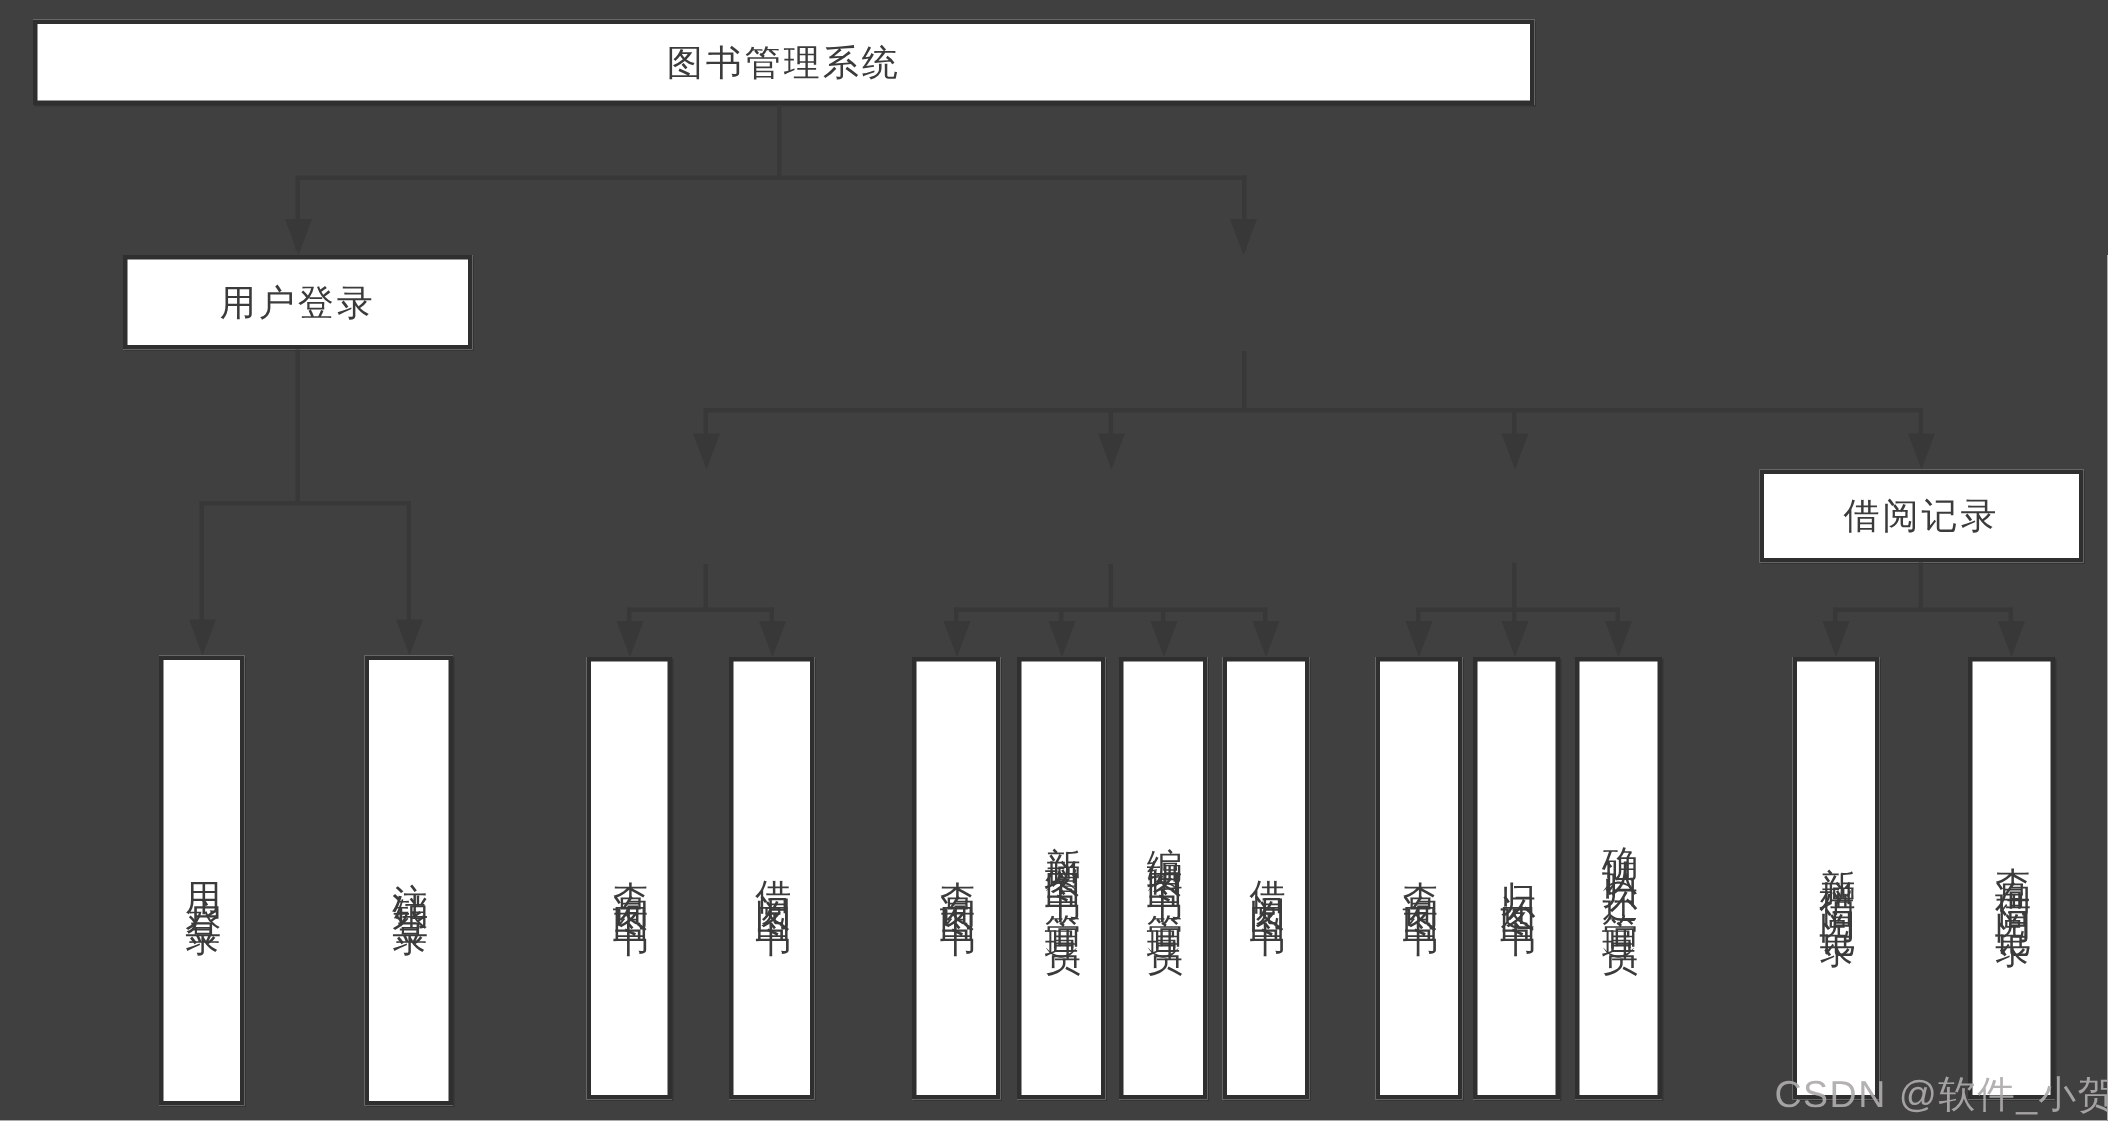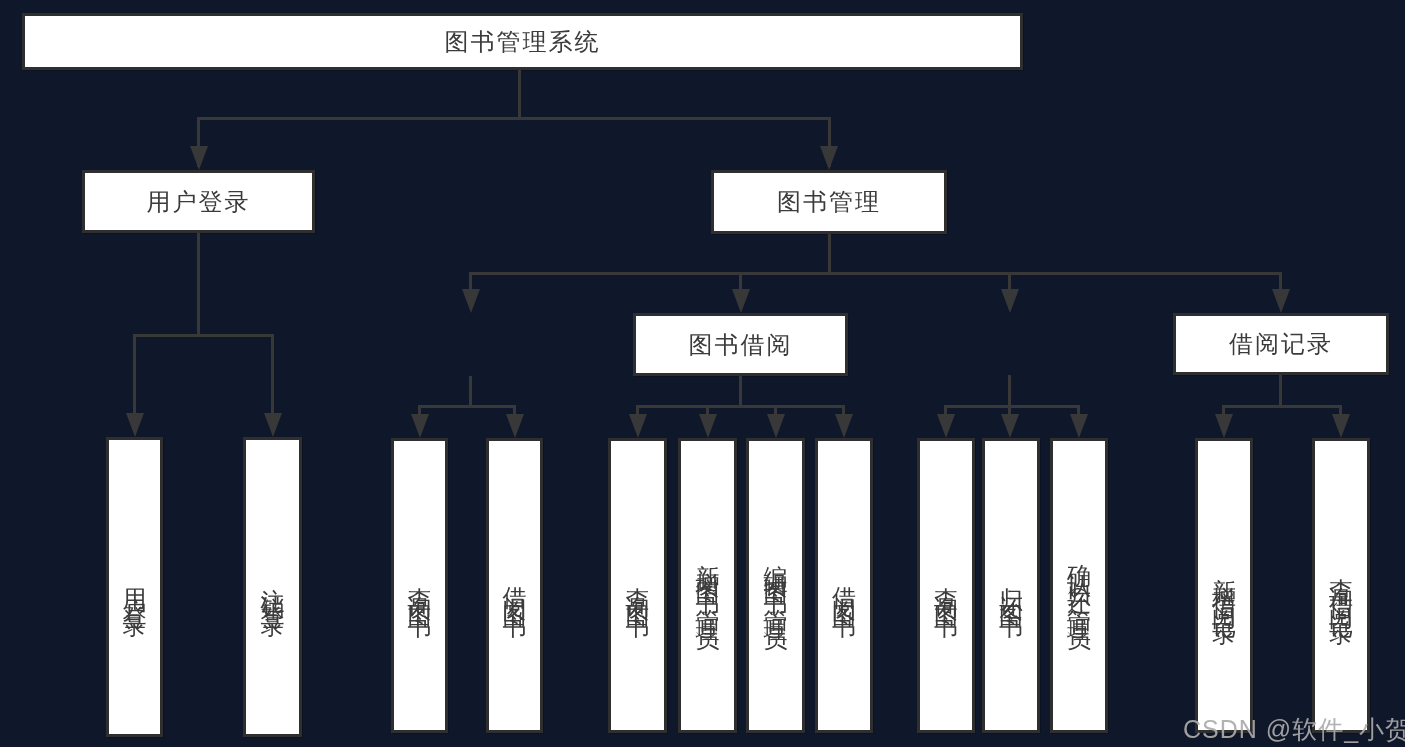--- a/index.html
+++ b/index.html
@@ -1,17 +1,17 @@
 <!DOCTYPE html>
 <html><head>
 <meta charset="utf-8">
 <style>
   html,body{margin:0;padding:0;background:#ffffff;}
   body{font-family:"Liberation Sans","DejaVu Sans",sans-serif;}
-  #canvas{position:relative;width:1405px;height:747px;background:#0f172a;overflow:hidden;}
+  #canvas{position:relative;width:1405px;height:747px;background:#404040;overflow:hidden;}
 
   .hnode{
     position:absolute;box-sizing:border-box;
     border:3px solid #2f2f2f;background:#ffffff;
     display:flex;align-items:center;justify-content:center;
     font-size:24px;color:#3b3b3b;letter-spacing:2px;
     box-shadow:1px 1px 0 rgba(0,0,0,0.18);
   }
   .vnode{
     position:absolute;box-sizing:border-box;
@@ -43,41 +43,39 @@
   <div class="hnode" style="left:22px;top:13px;width:1001px;height:57px;">图书管理系统</div>
 
   <div class="line" style="left:518px;top:70px;width:3px;height:49px;"></div>
   <div class="line" style="left:197px;top:117px;width:634px;height:3px;"></div>
   <div class="line" style="left:197px;top:117px;width:3px;height:50px;"></div>
   <div class="arrowhead" style="left:190px;top:146px;"></div>
   <div class="line" style="left:828px;top:117px;width:3px;height:50px;"></div>
   <div class="arrowhead" style="left:820px;top:146px;"></div>
 
   <div class="hnode" style="left:82px;top:170px;width:233px;height:63px;">用户登录</div>
-  <div class="hnode" style="left:711px;top:170px;width:236px;height:64px;">图书管理</div>
 
   <div class="line" style="left:197px;top:233px;width:3px;height:103px;"></div>
   <div class="line" style="left:133px;top:334px;width:141px;height:3px;"></div>
   <div class="line" style="left:133px;top:334px;width:3px;height:86px;"></div>
   <div class="arrowhead" style="left:126px;top:413px;"></div>
   <div class="line" style="left:271px;top:334px;width:3px;height:86px;"></div>
   <div class="arrowhead" style="left:264px;top:413px;"></div>
 
   <div class="line" style="left:828px;top:234px;width:3px;height:40px;"></div>
   <div class="line" style="left:469px;top:272px;width:813px;height:3px;"></div>
   <div class="line" style="left:469px;top:272px;width:3px;height:30px;"></div>
   <div class="arrowhead" style="left:462px;top:289px;"></div>
   <div class="line" style="left:739px;top:272px;width:3px;height:30px;"></div>
   <div class="arrowhead" style="left:732px;top:289px;"></div>
   <div class="line" style="left:1008px;top:272px;width:3px;height:30px;"></div>
   <div class="arrowhead" style="left:1001px;top:289px;"></div>
   <div class="line" style="left:1279px;top:272px;width:3px;height:30px;"></div>
   <div class="arrowhead" style="left:1272px;top:289px;"></div>
 
-  <div class="hnode" style="left:633px;top:313px;width:215px;height:63px;">图书借阅</div>
   <div class="hnode" style="left:1173px;top:313px;width:216px;height:62px;">借阅记录</div>
 
   <div class="line" style="left:469px;top:376px;width:3px;height:31px;"></div>
   <div class="line" style="left:418px;top:405px;width:98px;height:3px;"></div>
   <div class="line" style="left:418px;top:405px;width:3px;height:20px;"></div>
   <div class="arrowhead" style="left:411px;top:414px;"></div>
   <div class="line" style="left:513px;top:405px;width:3px;height:20px;"></div>
   <div class="arrowhead" style="left:506px;top:414px;"></div>
 
   <div class="line" style="left:739px;top:376px;width:3px;height:31px;"></div>

